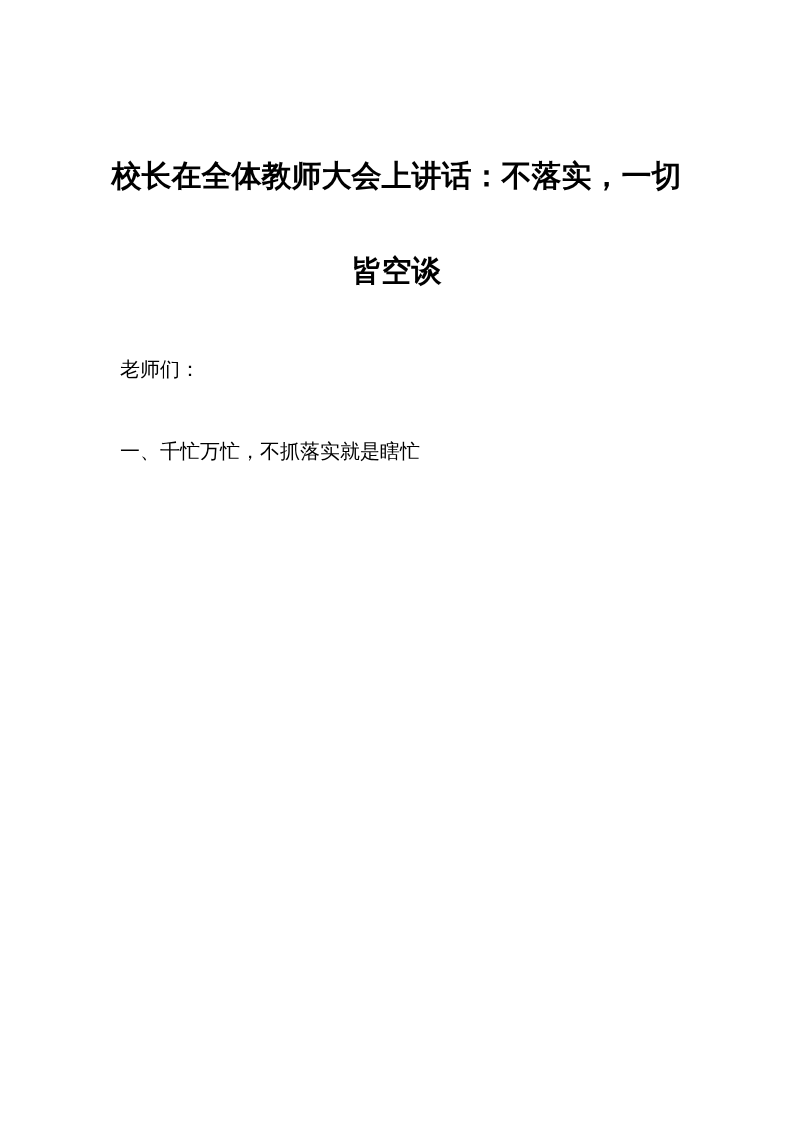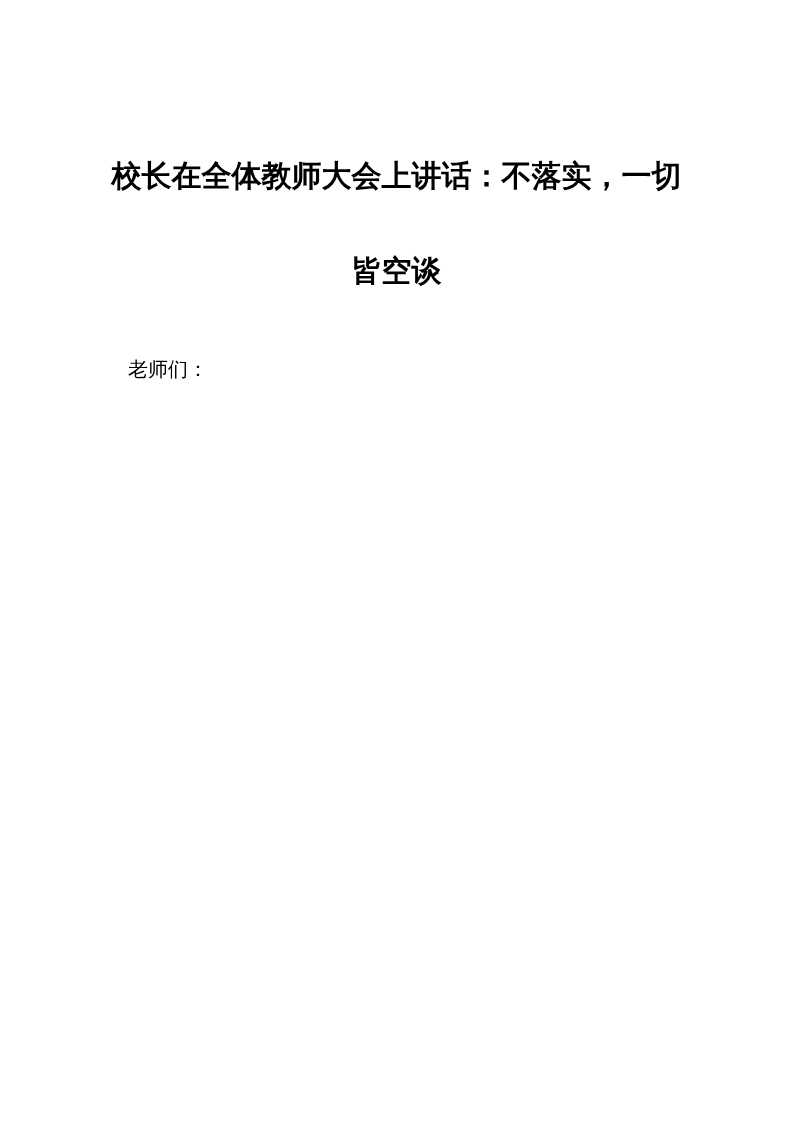--- a/index.html
+++ b/index.html
@@ -35,28 +35,29 @@
       line-height: 95px;
       letter-spacing: 0px;
     }
     .body {
       position: absolute;
       left: 120px;
       top: 348px;
       width: 556px;
     }
     .para {
-      margin: 0 0 40px 8px;
+      margin: 0 0 40px 0;
       font-size: 20px;
       line-height: 42px;
       text-align: justify;
       word-break: break-all;
     }
   </style>
 </head>
 <body>
 
 <div class="page">
   <h1 class="title">校长在全体教师大会上讲话：不落实，一切皆空谈</h1>
   <div class="body">
     <p class="para">老师们：</p>
+    <p class="para">一、千忙万忙，不抓落实就是瞎忙</p>
   </div>
 </div>
 
 </body></html>

